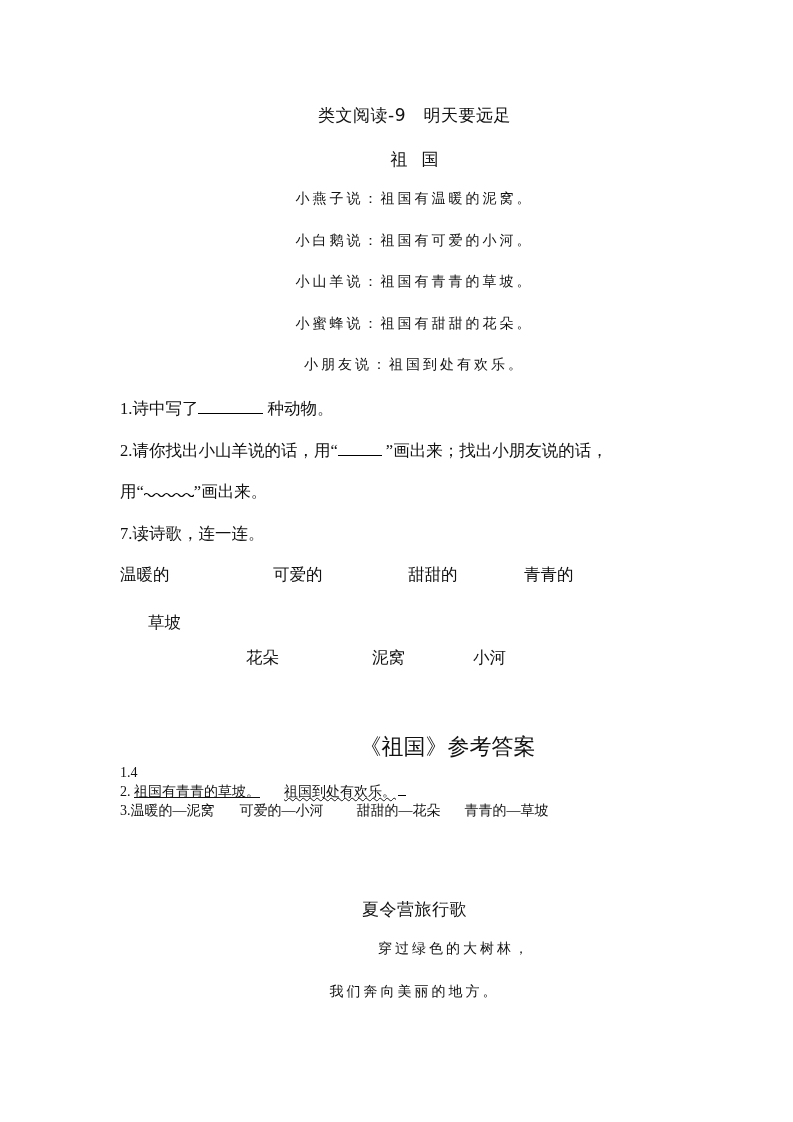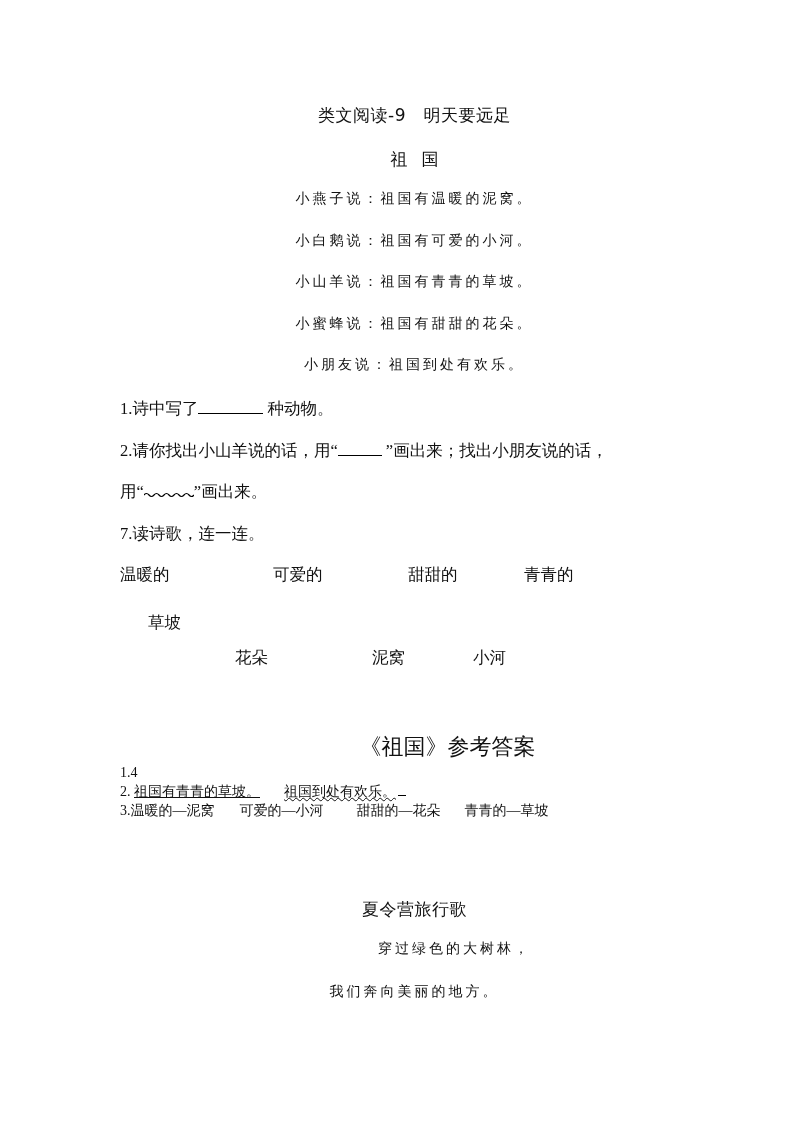--- a/index.html
+++ b/index.html
@@ -49,21 +49,21 @@
   </div>
 
   <div class="abs q" style="top:523px;">7.读诗歌，连一连。</div>
 
   <div class="abs word" style="top:564px; left:120px;">温暖的</div>
   <div class="abs word" style="top:564px; left:273px;">可爱的</div>
   <div class="abs word" style="top:564px; left:408px;">甜甜的</div>
   <div class="abs word" style="top:564px; left:524px;">青青的</div>
 
   <div class="abs word" style="top:612px; left:120px;margin-left:28px;">草坡</div>
-  <div class="abs word" style="top:647px; left:235px;">花朵</div>
+  <div class="abs word" style="top:647px; left:246px;">花朵</div>
   <div class="abs word" style="top:647px; left:372px;">泥窝</div>
   <div class="abs word" style="top:647px; left:473px;font-family:Liberation Serif, serif;">小河</div>
 
   <div class="abs center ans-title" style="top:732px;">《祖国》参考答案</div>
 
   <div class="abs ans" style="top:765px;">1.4</div>
   <div class="abs ans" style="top:783px;">
     <span>2. </span><span class="ul">祖国有青青的草坡。</span><span style="display:inline-block;width:24px;"></span><span class="wavy">祖国到处有欢乐。</span><span class="blank" style="width:8px;margin-left:2px;"></span>
   </div>
   <div class="abs ans" style="top:802px;">

